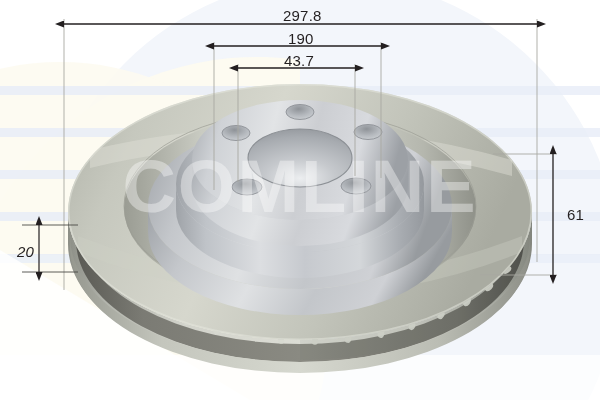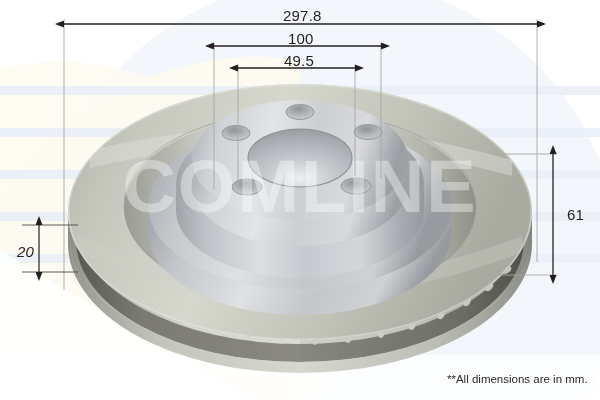--- a/index.html
+++ b/index.html
@@ -308,23 +308,22 @@
       <g>
         <line x1="22" y1="225" x2="78" y2="225" stroke="#4a4a45" stroke-width="0.9"></line>
         <line x1="22" y1="272" x2="78" y2="272" stroke="#4a4a45" stroke-width="0.9"></line>
         <line x1="39" y1="225" x2="39" y2="272" stroke="#231f20" stroke-width="1.2" marker-start="url(#arrowL)" marker-end="url(#arrowR)"></line>
       </g>
     </g>
   </svg>
 
   <div class="dim-label" style="left:283px; top:7px;">297.8</div>
 
-  <div class="dim-label" style="left:288px; top:30px;">100</div>
-
-  <div class="dim-label" style="left:284px; top:52px;">49.5</div>
+  <div class="dim-label" style="left:288px; top:30px;">190</div>
+
+  <div class="dim-label" style="left:284px; top:52px;">43.7</div>
 
   <div class="dim-label" style="left:567px; top:206px;">61</div>
 
   <div class="dim-label" style="left:17px; top:243px;font-style:italic;">20</div>
 
-  <div class="note" style="left:447px; top:373px;">**All dimensions are in mm.</div>
 
 </div>
 
 </body></html>

